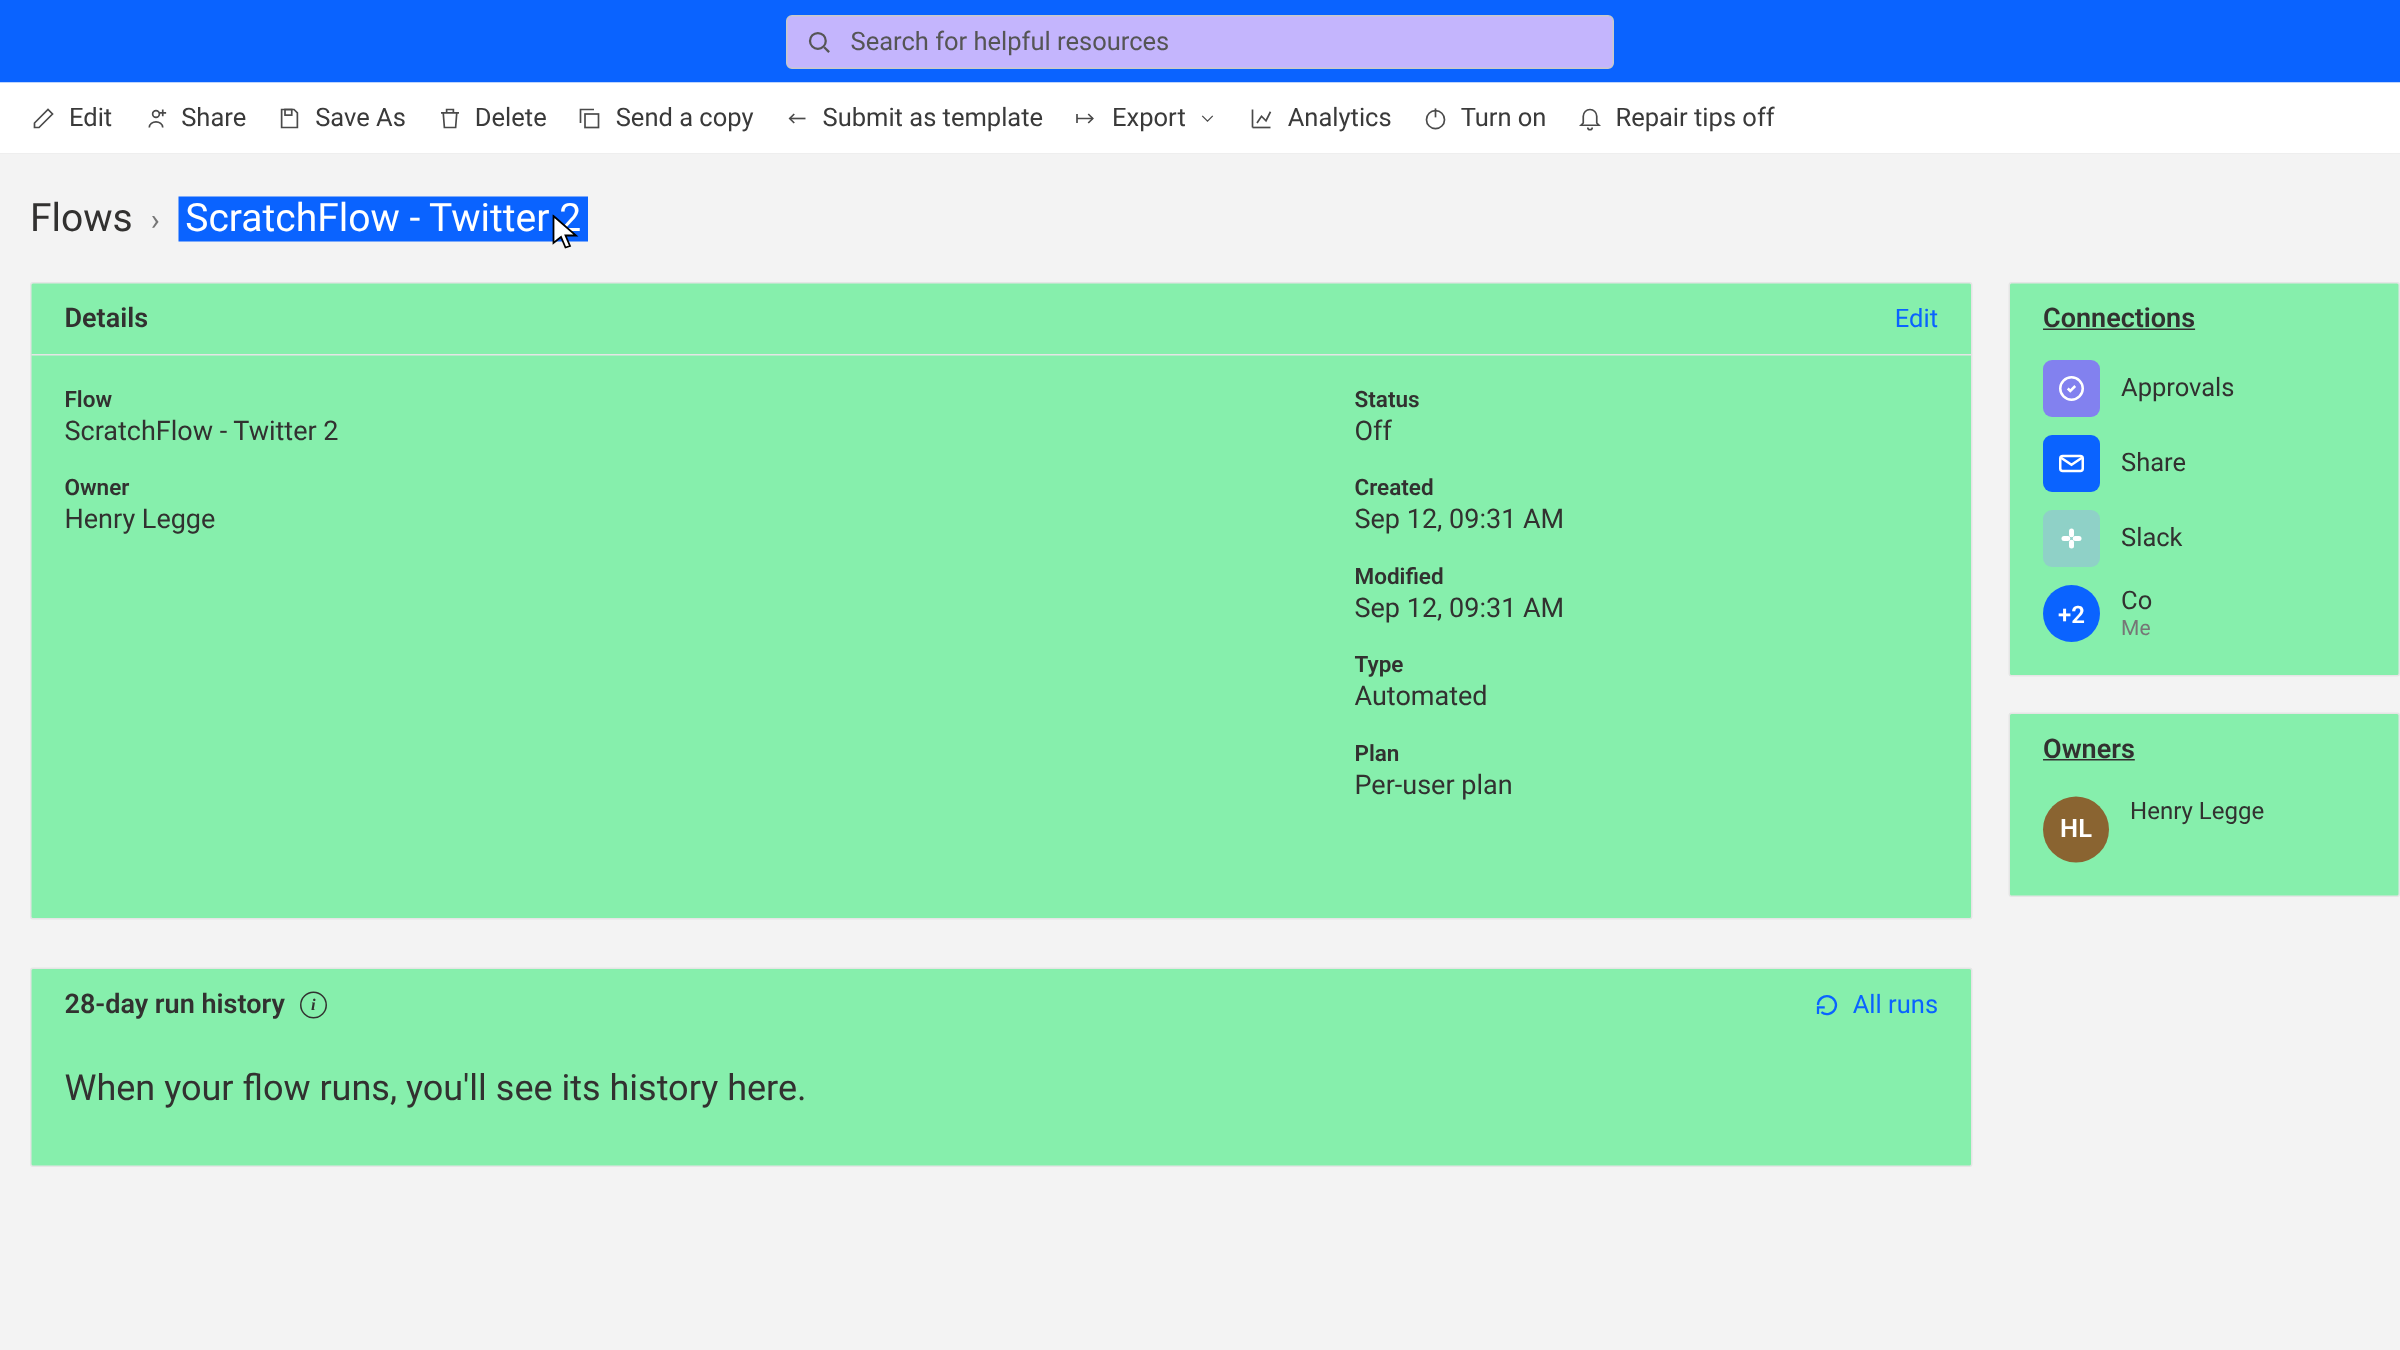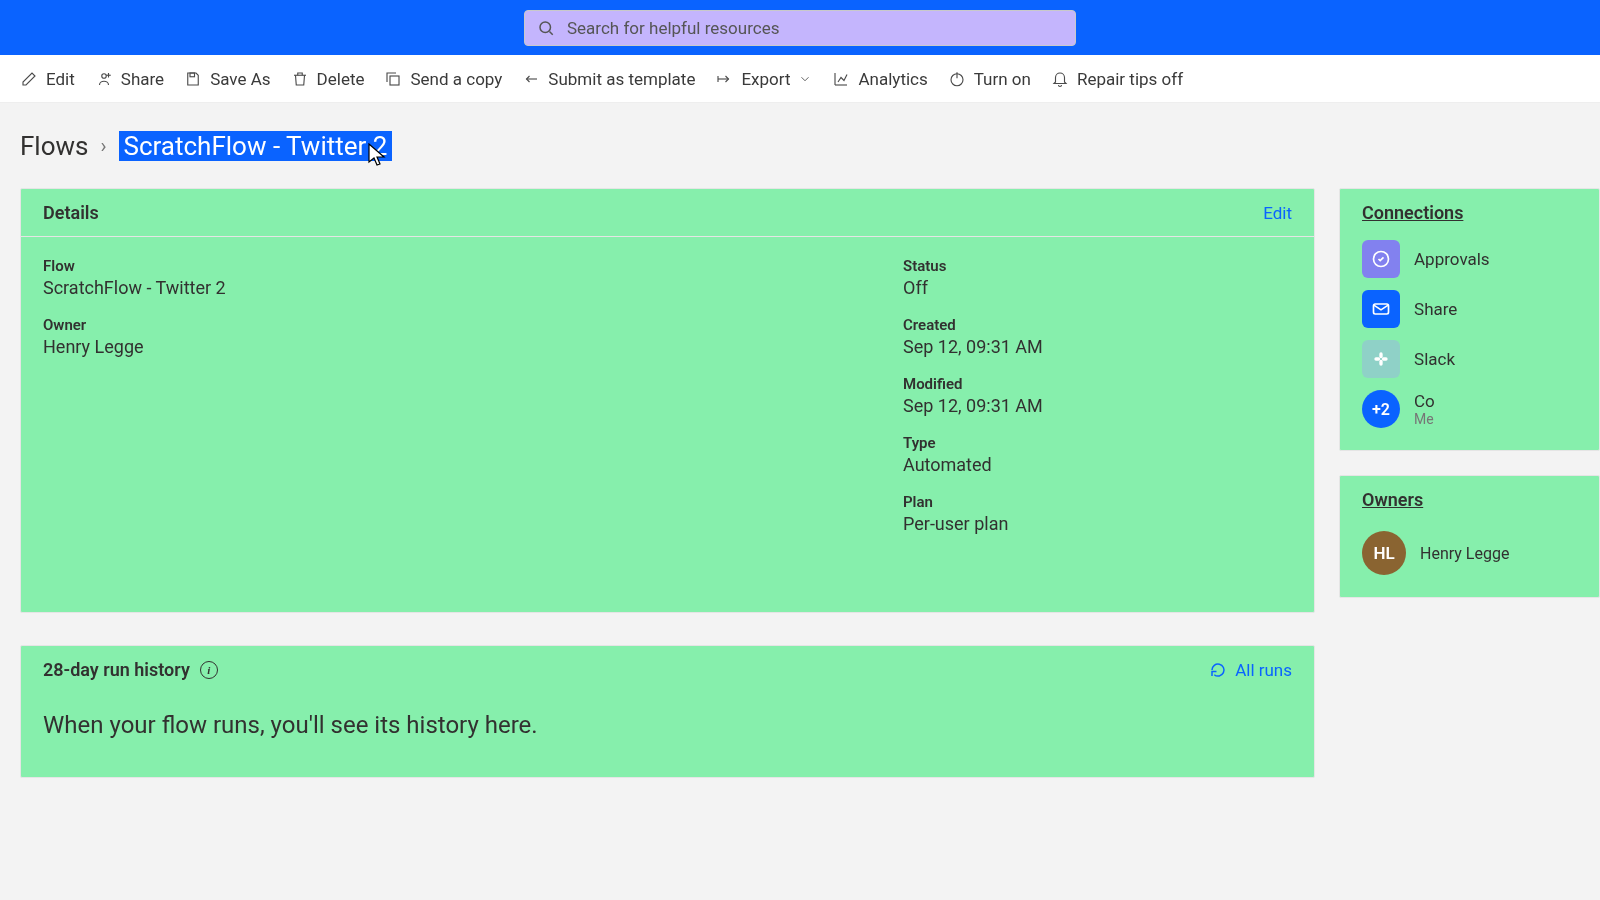--- a/index.html
+++ b/index.html
@@ -48,21 +48,21 @@
     
     .side-title { font-weight:600; font-size:18px; padding:13px 22px 13px 22px; white-space:nowrap; overflow:hidden;text-decoration:underline; }
     .conn-list { padding:4px 22px 22px 22px; display:flex; flex-direction:column; gap:12px; }
     .conn-item { display:flex; align-items:center; gap:14px; font-size:17px; white-space:nowrap; overflow:hidden; }
     .conn-icon { width:38px; height:38px; border-radius:6px; display:flex; align-items:center; justify-content:center; flex:none; }
     .conn-icon svg { width:20px; height:20px; }
     .conn-text { overflow:hidden; }
     .conn-text .sub { font-size:14px; color:#767676; }
     .badge-more { width:38px; height:38px; border-radius:50%; background:#0a63ff; color:#fff; display:flex; align-items:center; justify-content:center; font-size:16px; font-weight:600; flex:none; }
 
-    .owner-body { padding:8px 22px 22px 22px; display:flex; align-items:center; gap:14px; }
+    .owner-body { padding:8px 22px 22px 22px; display:flex; align-items:flex-start; gap:14px; }
     .avatar { width:44px; height:44px; border-radius:50%; background:#8a6431; color:#fff; display:flex; align-items:center; justify-content:center; font-size:17px; font-weight:600; flex:none; }
   </style>
 </head>
 <body>
 
 <div class="topbar">
   <div class="search-wrap">
     <svg viewBox="0 0 24 24" fill="none" stroke="currentColor" stroke-width="2">
         <circle cx="11" cy="11" r="7"></circle>
         <line x1="21" y1="21" x2="16.6" y2="16.6"></line>

